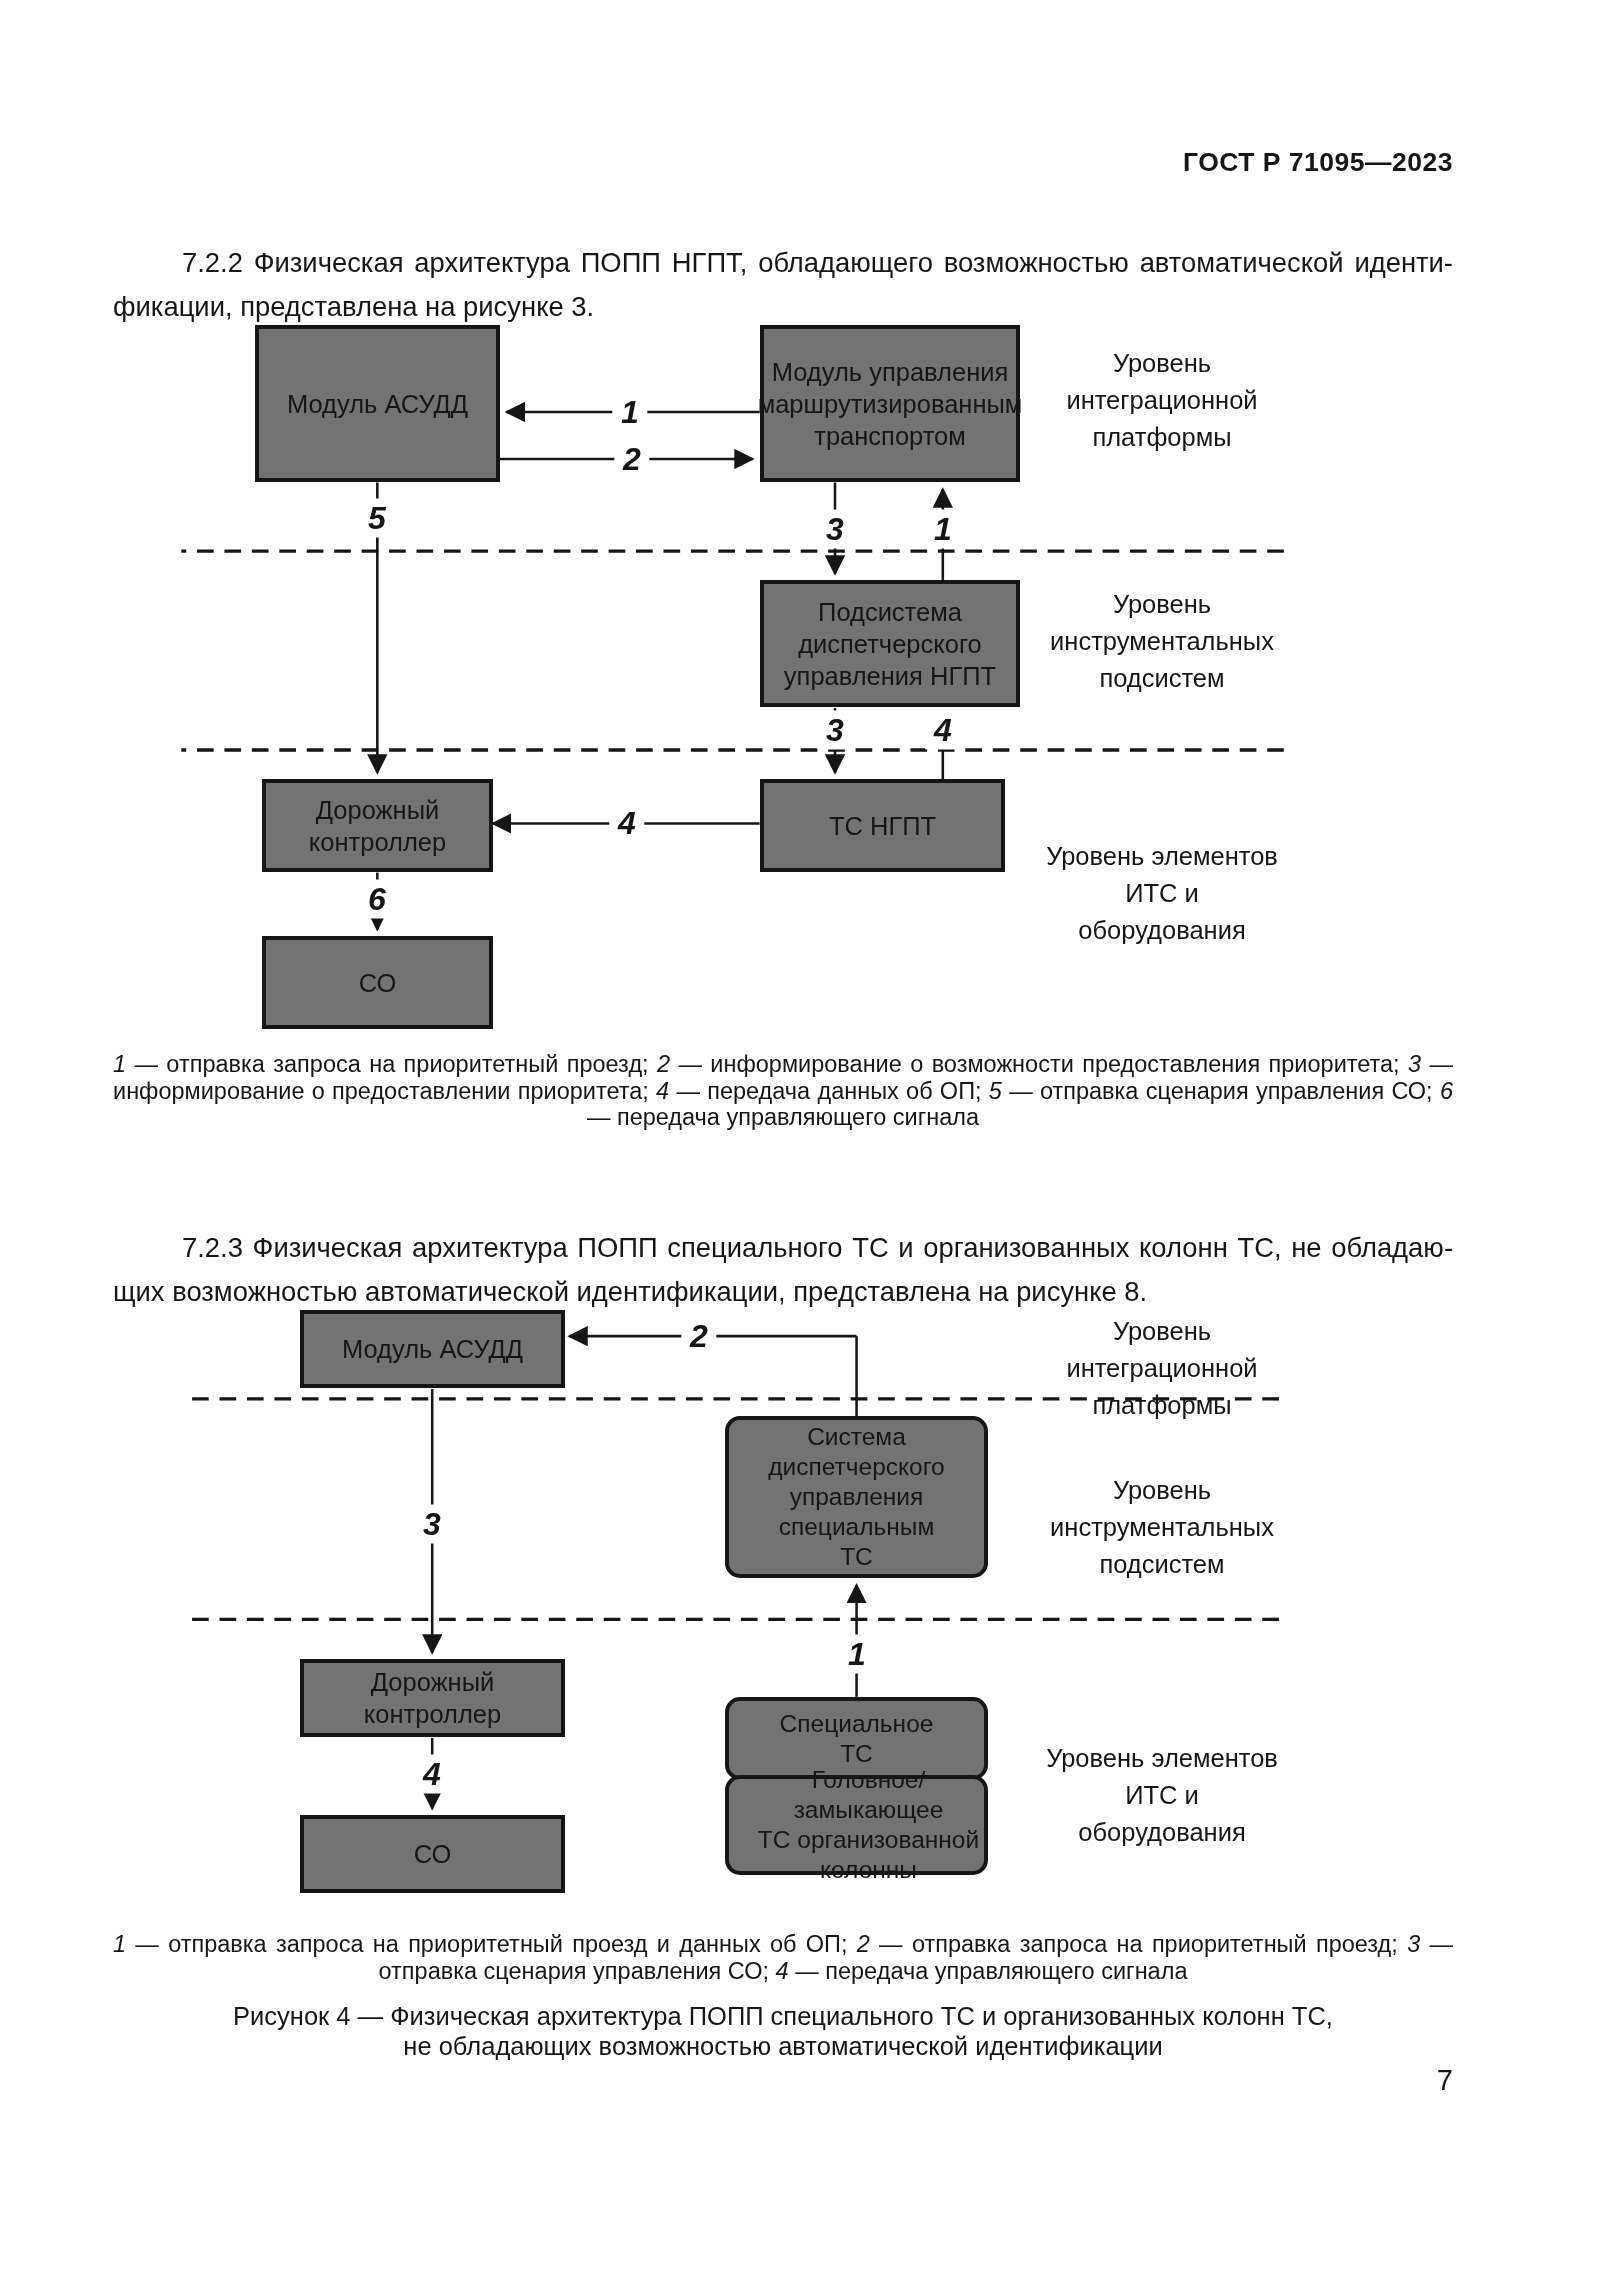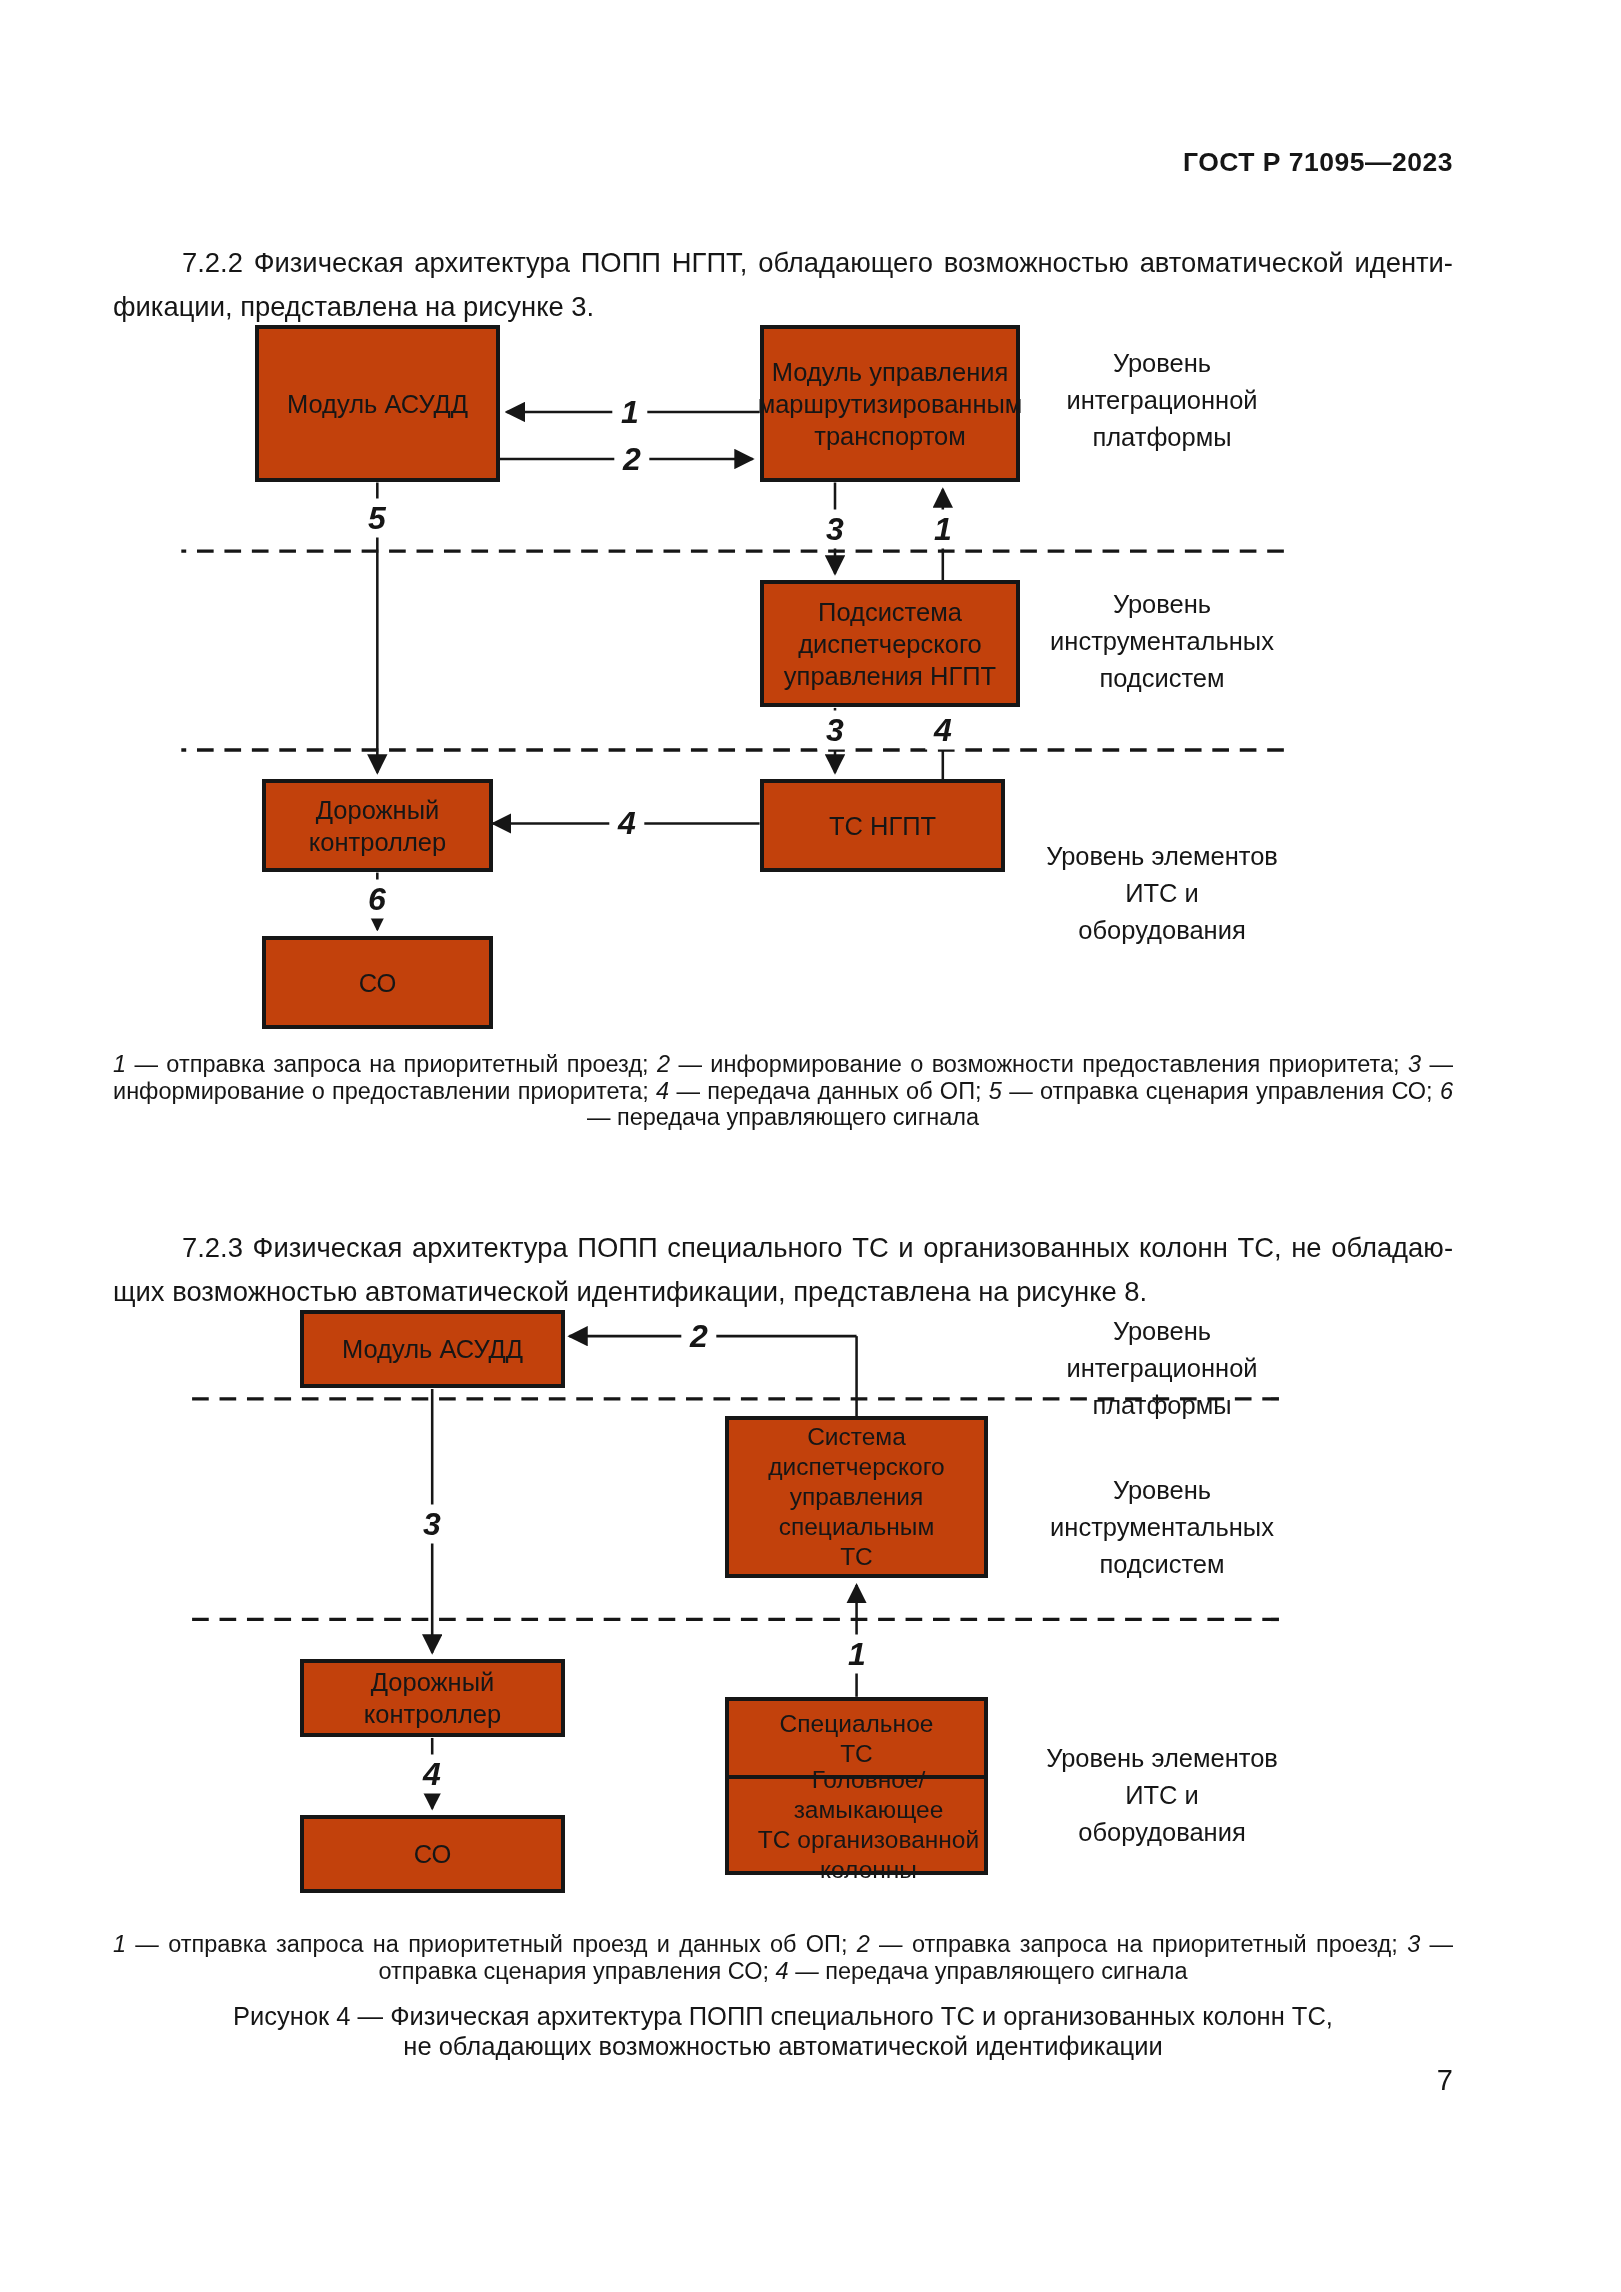--- a/index.html
+++ b/index.html
@@ -27,27 +27,27 @@
   }
   .legend .num{font-style:italic;}
   .caption{
     left:113px;width:1340px;text-align:center;
     font-size:25.5px;line-height:30px;
   }
   .pagenum{left:113px;top:2064px;width:1340px;text-align:right;font-size:29px;}
   
   .dbox{
     box-sizing:border-box;
-    border:4.9px solid #161616;background:#c2410c;
+    border:4.9px solid #161616;background:#737373;
     display:flex;align-items:center;justify-content:center;
     text-align:center;font-size:25.5px;line-height:32px;
     white-space:pre-line;
   }
   .dbox.small{font-size:25.5px;}
-  .dbox.f5{font-size:24.5px;line-height:30px;}
+  .dbox.f5{font-size:24.5px;line-height:30px;border-radius:15px;}
   .lvl{
     width:314px;text-align:center;
     font-size:25.5px;line-height:37px;white-space:pre-line;
   }
   .alabel{
     transform:translate(-50%,-50%);
     background:#ffffff;padding:1px 8.8px;
     font-size:32px;font-weight:bold;font-style:italic;
     font-family:"Liberation Sans", sans-serif;
   }

